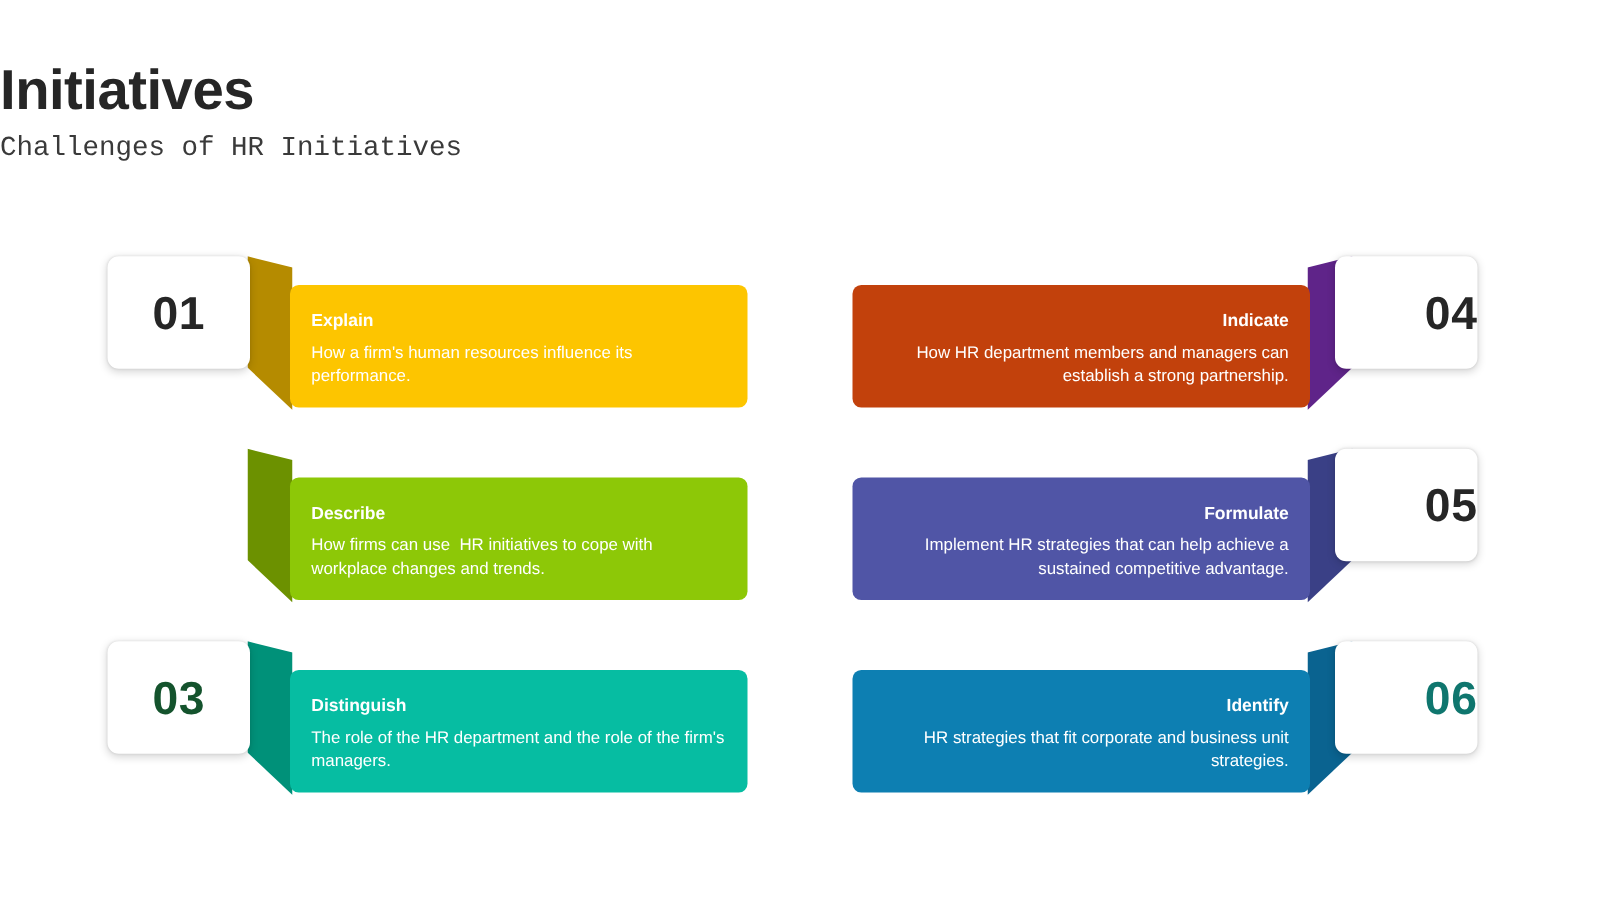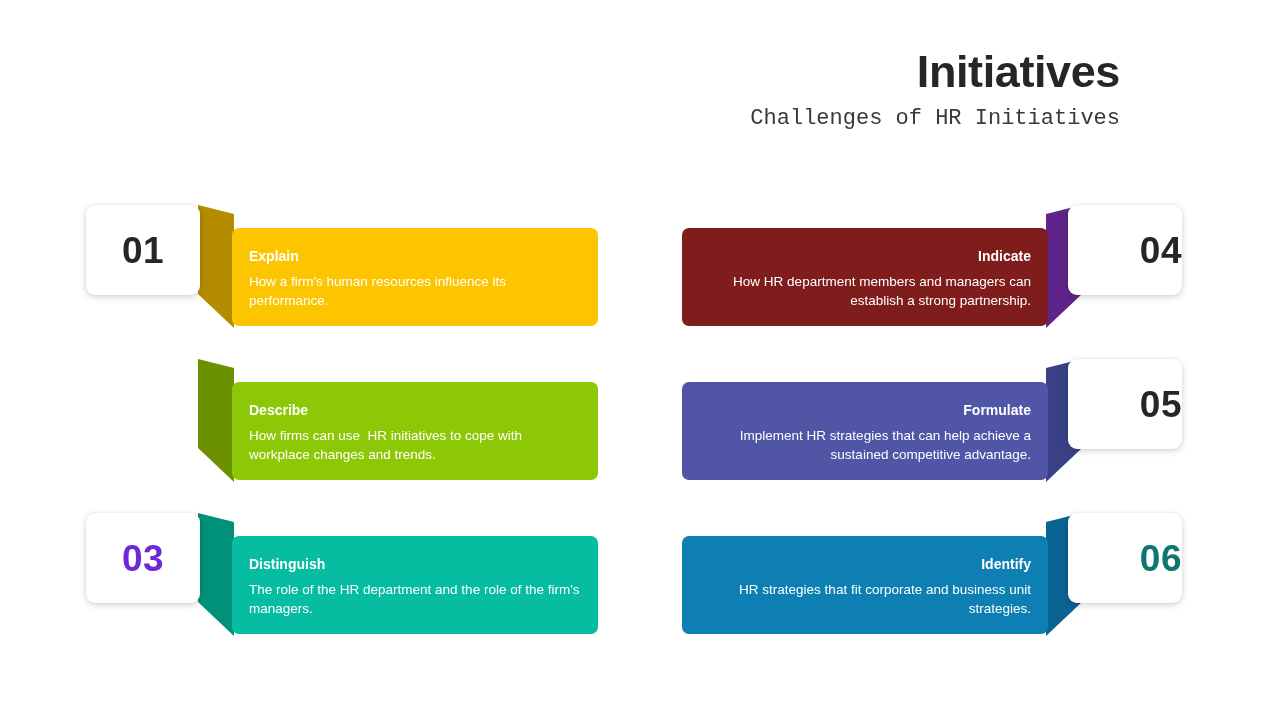--- a/index.html
+++ b/index.html
@@ -17,21 +17,21 @@
     position: relative;
     color: #262626;
   }
 
   
   .slide-header {
     position: absolute;
     top: 46px;
     left: 0;
     width: 1120px;
-    text-align: right;
+    text-align: left;
   }
 
   .slide-title {
     font-size: 45px;
     font-weight: bold;
     color: #262626;
     letter-spacing: -0.4px;
     line-height: 1.15;
   }
 
@@ -171,21 +171,21 @@
       </svg>
     </div>
     <div class="panel" style="background:#8DC807">
       <div class="panel-title">Describe</div>
       <div class="panel-desc">How firms can use  HR initiatives to cope with workplace changes and trends.</div>
     </div>
   </div>
 
   <div class="item-row left row-3">
     <div class="num-card">
-      <span class="num-text" style="color: #6d28d9;">03</span>
+      <span class="num-text" style="color: #14532d;">03</span>
     </div>
     <div class="fold">
       <svg viewBox="0 0 36 125" preserveAspectRatio="none">
         <polygon points="0,2 36,11 36,125 0,91" fill="#009179"></polygon>
       </svg>
     </div>
     <div class="panel" style="background:#06BDA2">
       <div class="panel-title">Distinguish</div>
       <div class="panel-desc">The role of the HR department and the role of the firm's managers.</div>
     </div>
@@ -193,21 +193,21 @@
 
   <div class="item-row right row-1">
     <div class="num-card">
       <span class="num-text" style="color: rgb(38, 38, 38);">04</span>
     </div>
     <div class="fold">
       <svg viewBox="0 0 36 125" preserveAspectRatio="none">
         <polygon points="36,2 0,11 0,125 36,91" fill="#5F2489"></polygon>
       </svg>
     </div>
-    <div class="panel" style="background:#7f1d1d">
+    <div class="panel" style="background:#c2410c">
       <div class="panel-title">Indicate</div>
       <div class="panel-desc">How HR department members and managers can establish a strong partnership.</div>
     </div>
   </div>
 
   <div class="item-row right row-2">
     <div class="num-card">
       <span class="num-text" style="color: rgb(38, 38, 38);">05</span>
     </div>
     <div class="fold">

